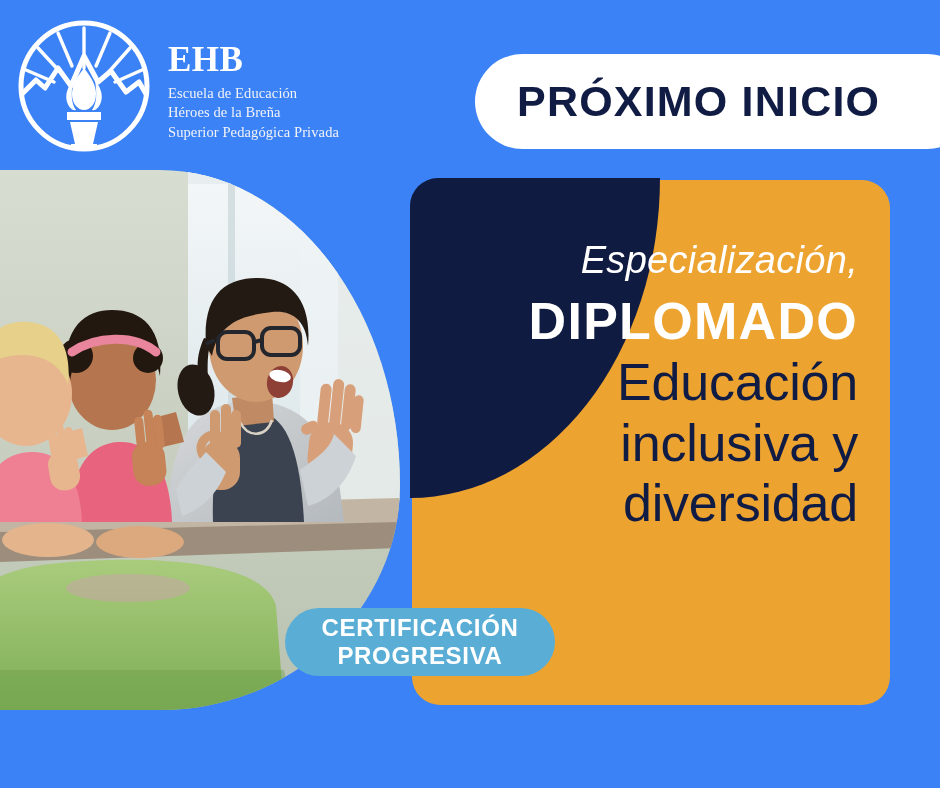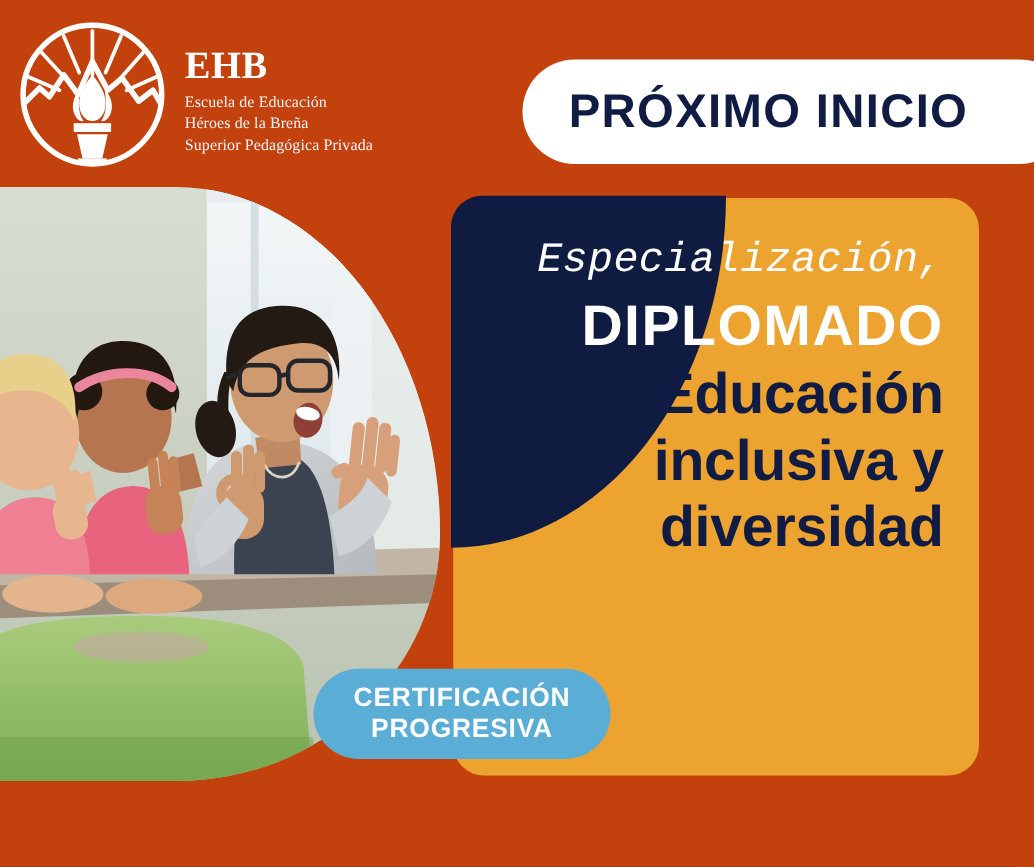--- a/index.html
+++ b/index.html
@@ -6,21 +6,21 @@
   html, body {
     margin: 0;
     padding: 0;
     background: #4a4a4a;
   }
   .poster {
     position: relative;
     width: 940px;
     height: 788px;
     overflow: hidden;
-    background: #c2410c;
+    background: #3b82f6;
     font-family: "Liberation Sans", sans-serif;
     -webkit-font-smoothing: antialiased;
   }
 
   
   .logo-block {
     position: absolute;
     left: 14px;
     top: 16px;
     width: 420px;
@@ -118,51 +118,52 @@
     position: absolute;
     left: 412px;
     top: 180px;
     width: 478px;
     height: 525px;
     box-sizing: border-box;
     padding: 28px 32px 0 10px;
     text-align: right;
   }
   .line-script {
-    font-family: Liberation Mono, monospace;
+    font-family: Liberation Sans, sans-serif;
     font-style: italic;
     color: #ffffff;
     font-size: 38px;
     line-height: 1.52;
     letter-spacing: 0.3px;
+    margin-top: 24px;
   }
   .line-diplomado {
     color: #ffffff;
     font-size: 52px;
     font-weight: bold;
     letter-spacing: 1.3px;
     line-height: 1.12;
     margin-top: 2px;
   }
   .line-title {
     color: #111c44;
     font-size: 52px;
-    font-weight: bold;
+    font-weight: normal;
     line-height: 1.09;
     letter-spacing: -0.2px;
     margin-top: 4px;
   }
 
   
   .cert-badge {
     position: absolute;
     left: 285px;
     top: 608px;
     width: 270px;
-    height: 82px;
+    height: 68px;
     background: #5aaed6;
     border-radius: 41px;
     display: flex;
     flex-direction: column;
     align-items: center;
     justify-content: center;
   }
   .cert-badge .l1,
   .cert-badge .l2 {
     color: #ffffff;

